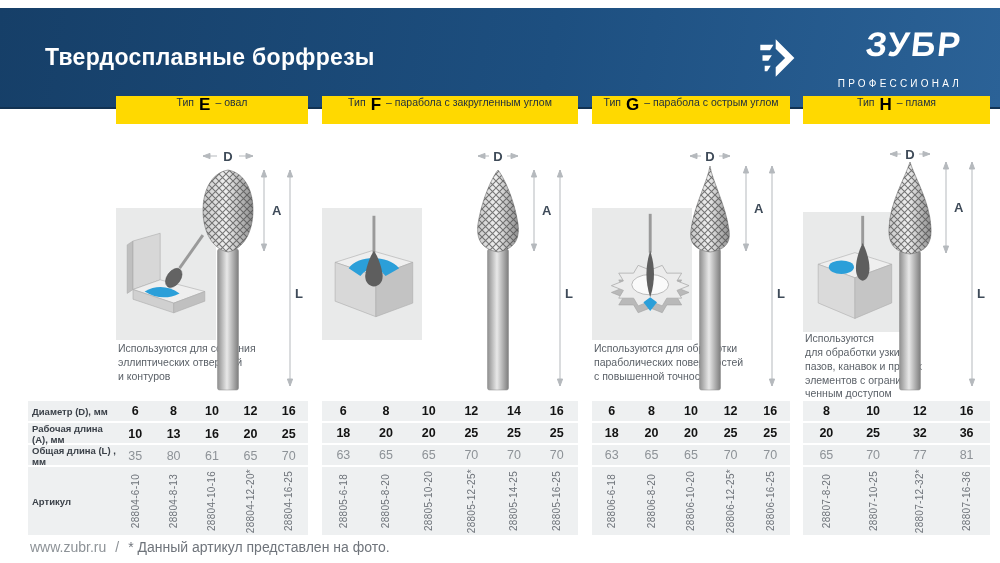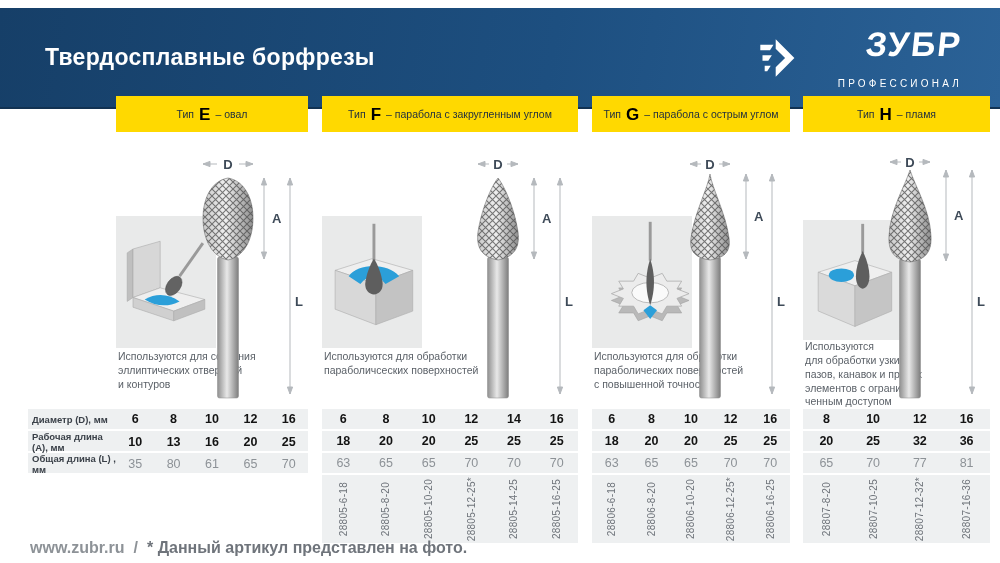--- a/index.html
+++ b/index.html
@@ -17,21 +17,21 @@
               letter-spacing:2px;transform:skewX(-6deg);}
   .brand-sub{color:#fff;font-size:10px;letter-spacing:3.2px;margin-top:17px;padding-left:28px;}
   
   .content{position:absolute;top:96px;left:28px;width:962px;display:flex;}
   .block{box-sizing:border-box;}
   .b1{width:280px;margin-right:14px;}
   .b2{width:256px;margin-right:14px;}
   .b3{width:198px;margin-right:13px;}
   .b4{width:187px;}
   .b1 .offset{margin-left:88px;}
-  .type-bar{height:36px;background:#ffd900;display:flex;align-items:center;
+  .type-bar{height:28px;background:#ffd900;display:flex;align-items:flex-start;
             justify-content:center;gap:5px;}
   .tp,.ts{font-size:10.5px;color:#23313d;}
   .tl{font-size:17px;font-weight:800;color:#000;line-height:1;}
   .illus{position:relative;height:275px;}
   .scene{position:absolute;left:0;top:84px;width:100px;height:132px;background:#e9eaea;}
   .b4 .scene{top:88px;height:120px;}
   .scene svg{overflow:visible;}
   .desc{position:absolute;left:2px;top:218px;margin:0;font-size:10.5px;line-height:1.32;
         color:#5b6168;white-space:pre-line;width:200px;}
   .b4 .desc{top:208px;}
@@ -46,22 +46,22 @@
   .cols4{grid-template-columns:repeat(4,1fr);}
   .cols5{grid-template-columns:repeat(5,1fr);}
   .cols6{grid-template-columns:repeat(6,1fr);}
   .cell{font-size:12.5px;}
   .row.b .cell{font-weight:700;color:#131313;}
   .row.g .cell{color:#8d9297;}
   .row.art{height:68px;}
   .acell{writing-mode:vertical-rl;transform:rotate(180deg);font-size:10px;
          color:#6e737a;letter-spacing:.3px;}
   
-  .footer{position:absolute;left:30px;top:539px;font-size:16px;display:flex;gap:9px;
-          align-items:baseline;font-weight:bold;}
+  .footer{position:absolute;left:30px;top:539px;font-size:14px;display:flex;gap:9px;
+          align-items:baseline;}
   .f-url{color:#8d9297;text-decoration:none;}
   .f-sep{color:#8d9297;}
   .f-note{color:#6f747b;text-align:right;}
   
   .dimtxt{font-size:13px;font-weight:600;fill:#3e4a58;}
 </style>
 </head>
 <body>
 
 <div class="page">
@@ -172,42 +172,50 @@
         <div class="row g">
           <span class="rlabel">Общая длина (L) , мм</span>
           <div class="cells cols5">
               <span class="cell">35</span>
               <span class="cell">80</span>
               <span class="cell">61</span>
               <span class="cell">65</span>
               <span class="cell">70</span>
             </div>
         </div>
+        <div class="row art">
+          <span class="rlabel">Артикул</span>
+          <div class="cells cols5">
+              <span class="acell">28804-6-10</span>
+              <span class="acell">28804-8-13</span>
+              <span class="acell">28804-10-16</span>
+              <span class="acell">28804-12-20*</span>
+              <span class="acell">28804-16-25</span>
+            </div>
+        </div>
       </div>
     </section>
 
     <section class="block b2">
       <div class="type-bar">
         <span class="tp">Тип</span>
         <span class="tl">F</span>
         <span class="ts">– парабола с закругленным углом</span>
       </div>
       <div class="illus">
         <div class="scene">
           <svg width="100" height="132" viewBox="0 0 100 136">
             <polygon points="12,56 50,44 92,56 54,70" fill="#efefef" stroke="#ababab" stroke-width=".6"></polygon>
             <polygon points="12,56 54,70 54,112 12,96" fill="#d8d8d8" stroke="#ababab" stroke-width=".6"></polygon>
             <polygon points="54,70 92,56 92,98 54,112" fill="#c3c3c3" stroke="#ababab" stroke-width=".6"></polygon>
             <path d="M26,62 C36,48 66,48 78,62 L64,70 C56,60 46,60 38,70 Z" fill="#2b9fd9"></path>
             <line x1="52" y1="8" x2="52" y2="46" stroke="#9a9a9a" stroke-width="3"></line>
             <path d="M52,44 C56,50 60,60 61,70 C61,77 57,80 52,81 C47,80 43,77 43,70 C44,60 48,50 52,44 Z" fill="#5e5e5e"></path>
           </svg>
         </div>
-        <p class="desc">Используются для обработки
-параболичсеских поверхностей</p>
         <div class="photo">
           <svg width="122" height="248" viewBox="0 0 122 248">
             <defs>
               <linearGradient id="mh-f" x1="0" y1="0" x2="1" y2="0">
                 <stop offset="0" stop-color="#c8c8c8"></stop>
                   <stop offset=".45" stop-color="#efefef"></stop>
                   <stop offset="1" stop-color="#8f8f8f"></stop>
               </linearGradient>
               <linearGradient id="sh-f" x1="0" y1="0" x2="1" y2="0">
                 <stop offset="0" stop-color="#8f8f8f"></stop>

